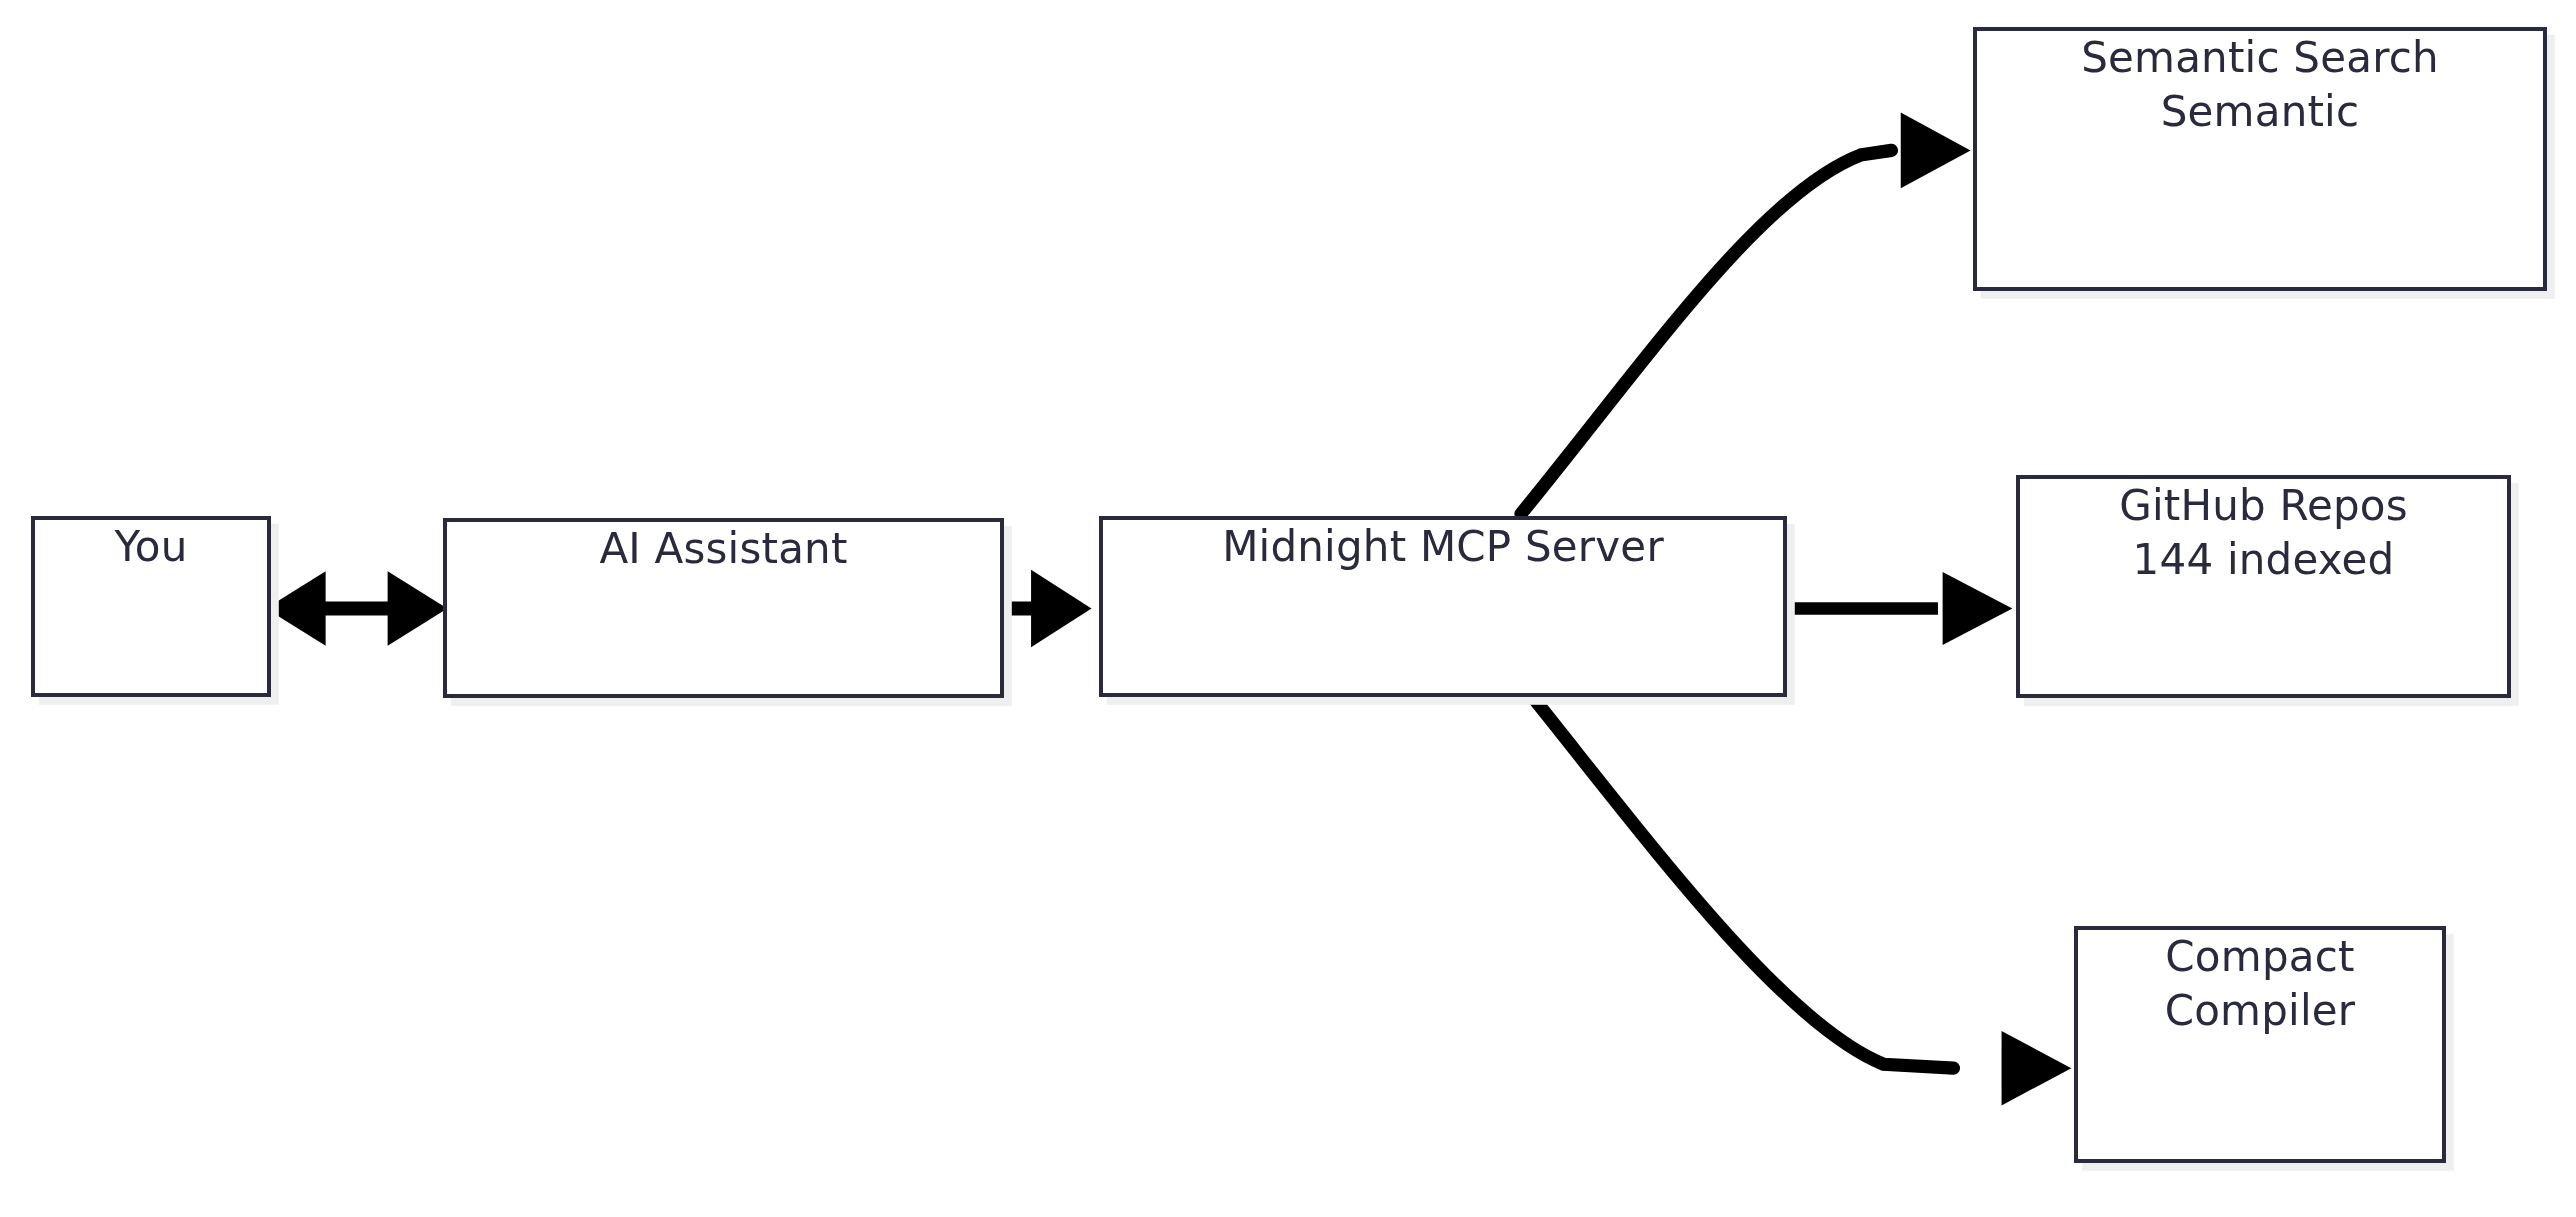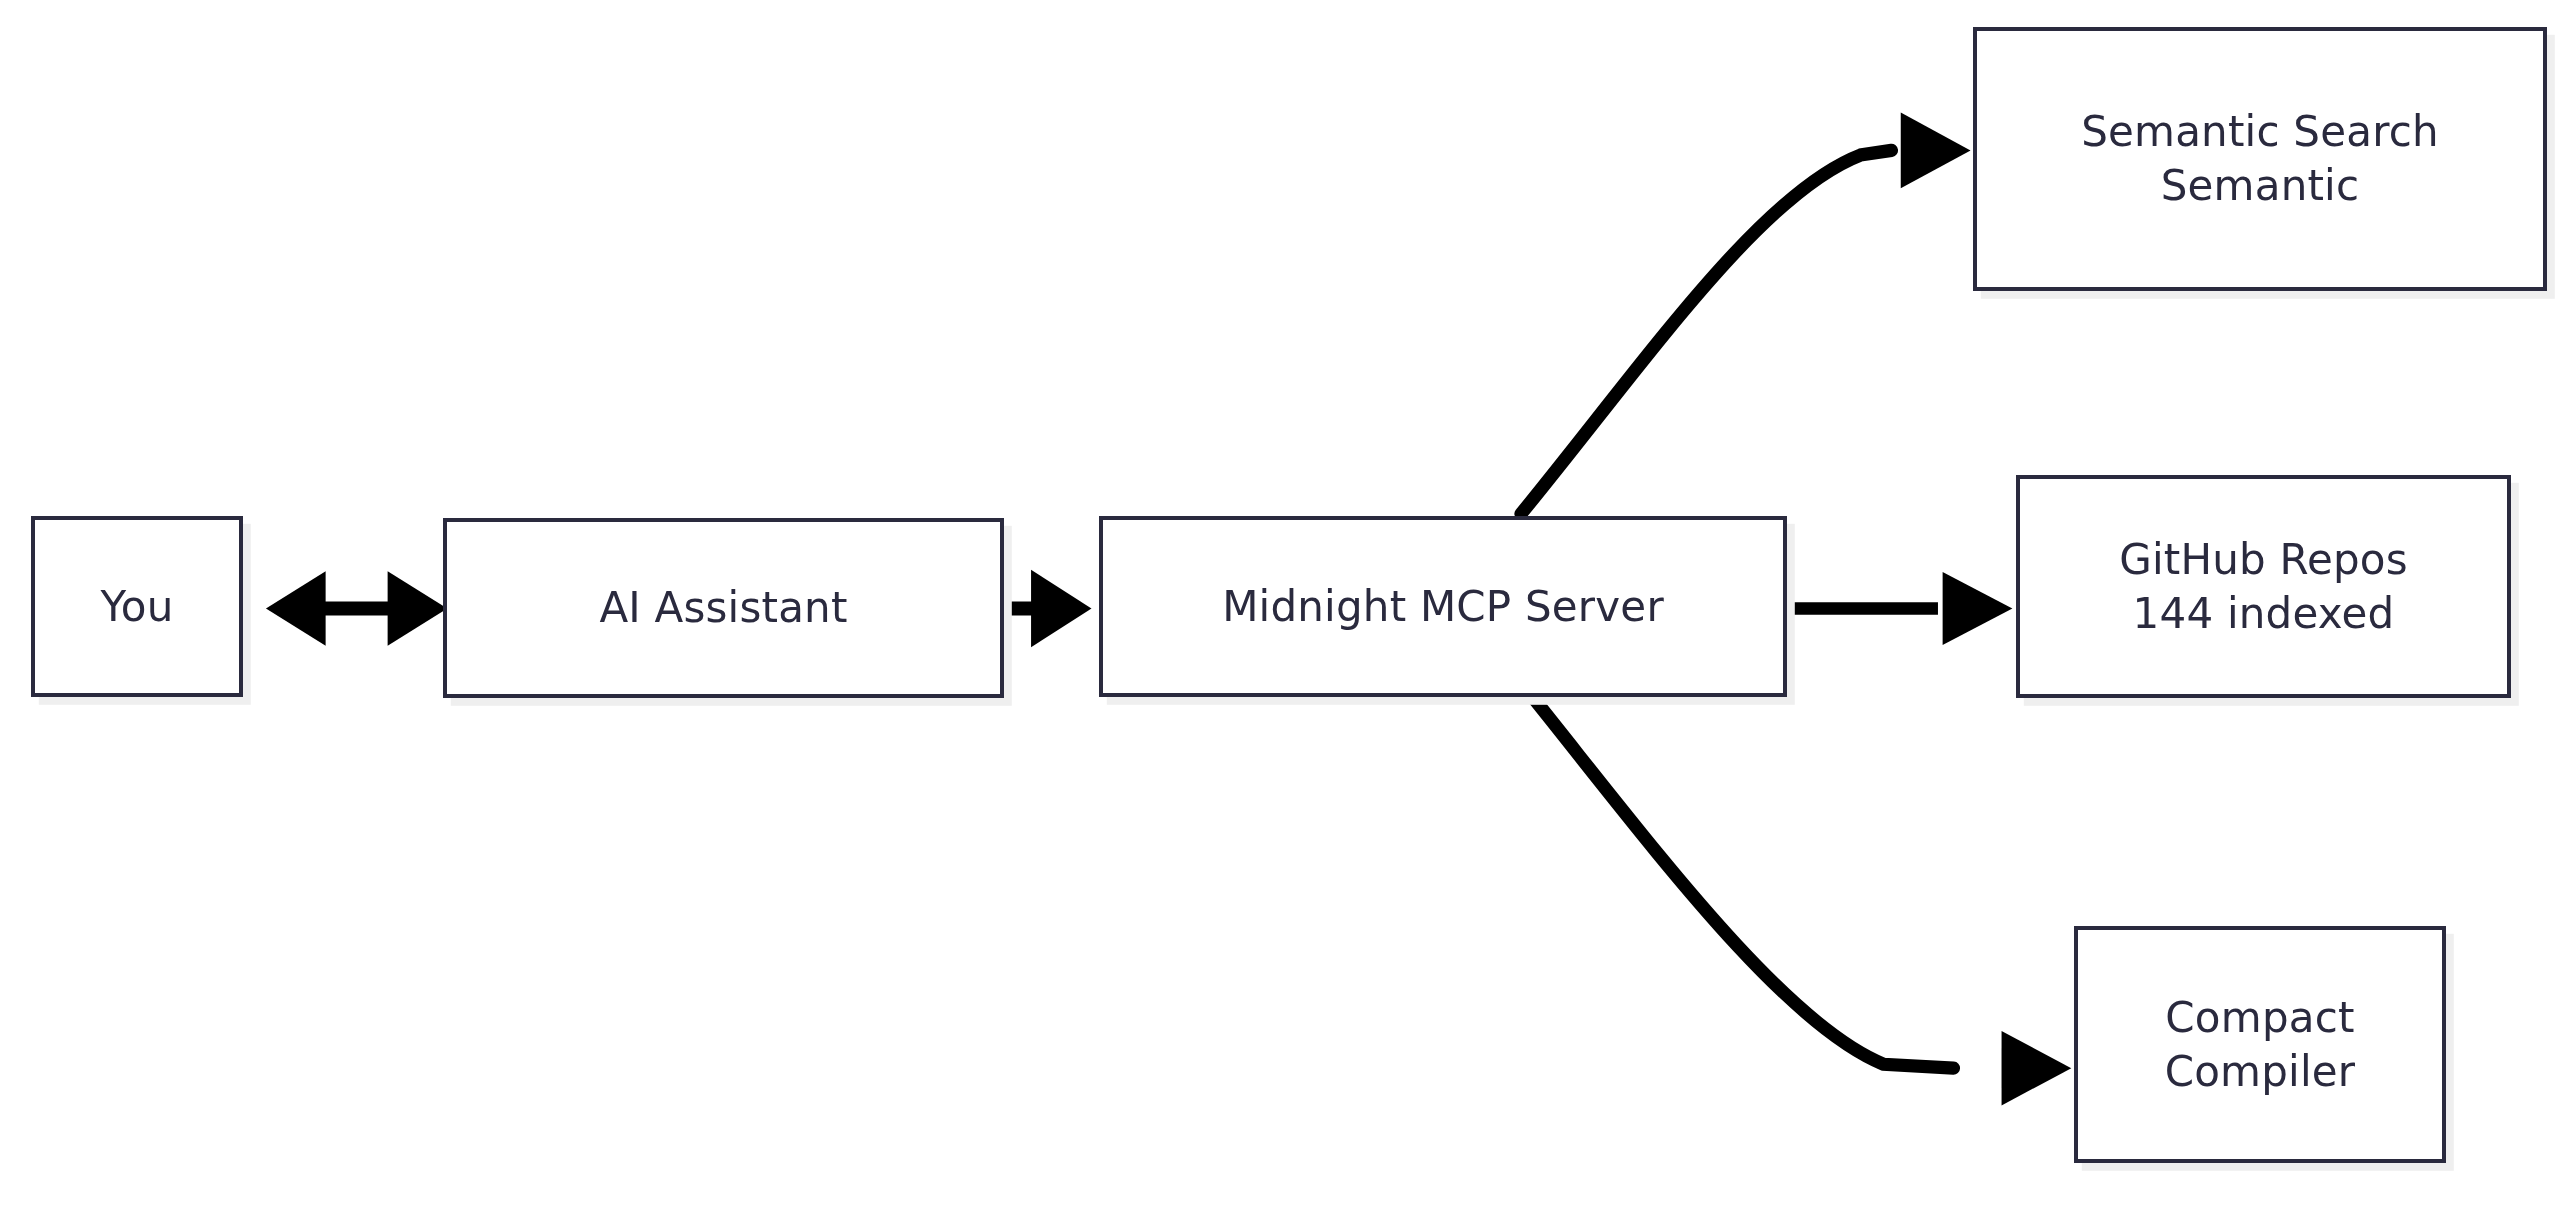--- a/index.html
+++ b/index.html
@@ -28,34 +28,34 @@
   }
   .node {
     position: absolute;
     box-sizing: border-box;
     background: #ffffff;
     border: 4.7px solid #2a2a3e;
     box-shadow: 7.8px 7.8px 0 0 #efefef;
     display: flex;
     flex-direction: column;
     align-items: center;
-    justify-content: center;
+    justify-content: flex-start;
     color: #2a2a3e;
     font-size: 42px;
     line-height: 1.28;
     text-align: center;
     letter-spacing: 0.2px;
     z-index: 2;
   }
   .node .line {
     display: block;
     white-space: nowrap;
   }
   
-  #node-you          { left: 31px;   top: 516px;  width: 212px; height: 181px; }
+  #node-you          { left: 31px;   top: 516px;  width: 240px; height: 181px; }
   #node-assistant    { left: 443px;  top: 518px;  width: 561px; height: 180px; }
   #node-server       { left: 1099px; top: 516px;  width: 688px; height: 181px; }
   #node-semantic     { left: 1973px; top: 27px;   width: 574px; height: 264px; }
   #node-github       { left: 2016px; top: 475px;  width: 495px; height: 223px; }
   #node-compiler     { left: 2074px; top: 926px; width: 372px; height: 237px; }
 </style>
 </head>
 <body>
 
 <div id="canvas">

